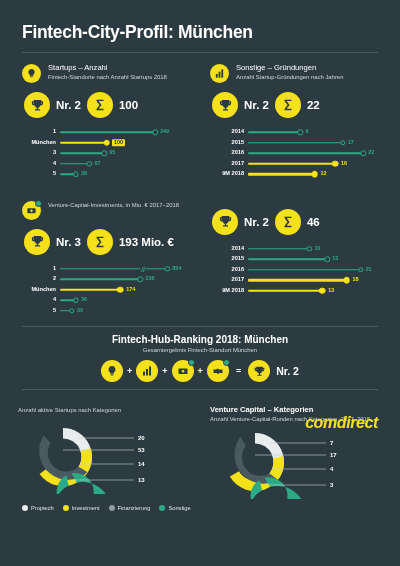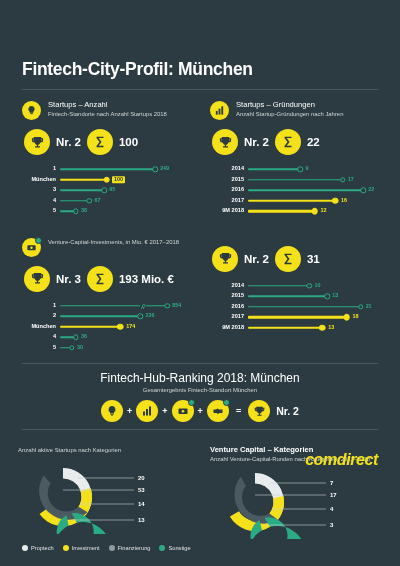--- a/index.html
+++ b/index.html
@@ -4,21 +4,21 @@
 <style>
   html,body{margin:0;padding:0;}
   body{
     width:400px;height:566px;
     background:#2c3b41;
     font-family:"Liberation Sans", sans-serif;
     color:#ffffff;
     overflow:hidden;
     position:relative;
   }
-  .page{width:400px;height:450px;position:relative;box-sizing:border-box;margin-top:37px;}
+  .page{width:400px;height:450px;position:relative;box-sizing:border-box;}
 
   
   .header{padding:22px 22px 0 22px;}
   .header h1{
     margin:0;font-size:17.5px;font-weight:bold;letter-spacing:-0.3px;color:#ffffff;
   }
   .rule{height:1px;background:#4a5a60;margin:9px 0 0 0;}
 
   
   .quads{display:flex;flex-wrap:wrap;padding:0 18px;}
@@ -76,21 +76,21 @@
   }
   .breakmark{
     position:absolute;top:50%;transform:translate(-50%,-50%) ;
     color:#2bab84;font-size:7px;font-weight:bold;font-style:italic;
     background:#2c3b41;padding:0 1px;line-height:1;
   }
 
   
   .band{padding:4px 22px 0 22px;}
   .band .rule{margin:0 0 7px 0;}
-  .band h2{margin:0;text-align:center;font-size:12px;font-weight:normal;}
+  .band h2{margin:0;text-align:center;font-size:10px;font-weight:bold;}
   .band .sub{text-align:center;font-size:5.9px;color:#cfd6d8;margin-top:2px;}
   .eqrow{display:flex;align-items:center;justify-content:center;gap:4px;margin:7px 0 7px 0;}
   .eqrow .op{font-size:9px;font-weight:bold;color:#ffffff;}
   .eqrow .nr{font-size:10.5px;font-weight:bold;color:#ffffff;margin-left:2px;}
   .tealdot{
     position:absolute;top:-1px;right:-1px;width:7px;height:7px;border-radius:50%;
     background:#2bab84;border:1.2px solid #2c3b41;box-sizing:border-box;
   }
 
   
@@ -200,21 +200,21 @@
     <div class="quad right">
       <div class="qhead">
         <span class="circ sm badge">
           <svg width="11" height="11" viewBox="0 0 24 24">
               <rect x="4" y="13" width="4" height="8" fill="#2c3b41"></rect>
               <rect x="10" y="8" width="4" height="13" fill="#2c3b41"></rect>
               <rect x="16" y="3" width="4" height="18" fill="#2c3b41"></rect>
             </svg>
         </span>
         <div>
-          <div class="qtitle">Startups – Gründungen</div>
+          <div class="qtitle">Sonstige – Gründungen</div>
           <div class="qsub">Anzahl Startup-Gründungen nach Jahren</div>
         </div>
       </div>
       <div class="rankrow">
         <span class="circ md">
           <svg width="15" height="15" viewBox="0 0 24 24">
               <path fill="#2c3b41" d="M6 3h12v2h3v3a4 4 0 0 1-4 4h-.4A6 6 0 0 1 13 15.9V18h3v2H8v-2h3v-2.1A6 6 0 0 1 7.4 12H7a4 4 0 0 1-4-4V5h3V3zm0 4H5v1a2 2 0 0 0 1 1.7V7zm12 0v2.7A2 2 0 0 0 19 8V7h-1z"></path>
             </svg>
         </span>
         <span class="lbl">Nr. 2</span>
@@ -347,21 +347,21 @@
           <svg width="15" height="15" viewBox="0 0 24 24">
               <path fill="#2c3b41" d="M6 3h12v2h3v3a4 4 0 0 1-4 4h-.4A6 6 0 0 1 13 15.9V18h3v2H8v-2h3v-2.1A6 6 0 0 1 7.4 12H7a4 4 0 0 1-4-4V5h3V3zm0 4H5v1a2 2 0 0 0 1 1.7V7zm12 0v2.7A2 2 0 0 0 19 8V7h-1z"></path>
             </svg>
         </span>
         <span class="lbl">Nr. 2</span>
         <span class="circ md">
           <svg width="14" height="14" viewBox="0 0 24 24">
               <path fill="#2c3b41" d="M6 3h12v2.2H9.6l5 6.6-5 6.6H18V21H6v-2l5.2-6.9L6 5.2V3z"></path>
             </svg>
         </span>
-        <span class="sum">31</span>
+        <span class="sum">46</span>
       </div>
       <div class="bars">
         <div class="barrow">
           <span class="barlabel">2014</span>
           <span class="bartrack">
             <span class="barline" style="width:48%;background:#2bab84;"></span>
             <span class="dot teal" style="left:48%;"></span>
             <span class="barval teal" style="left:calc(48% + 5px);">10</span>
           </span>
         </div>

